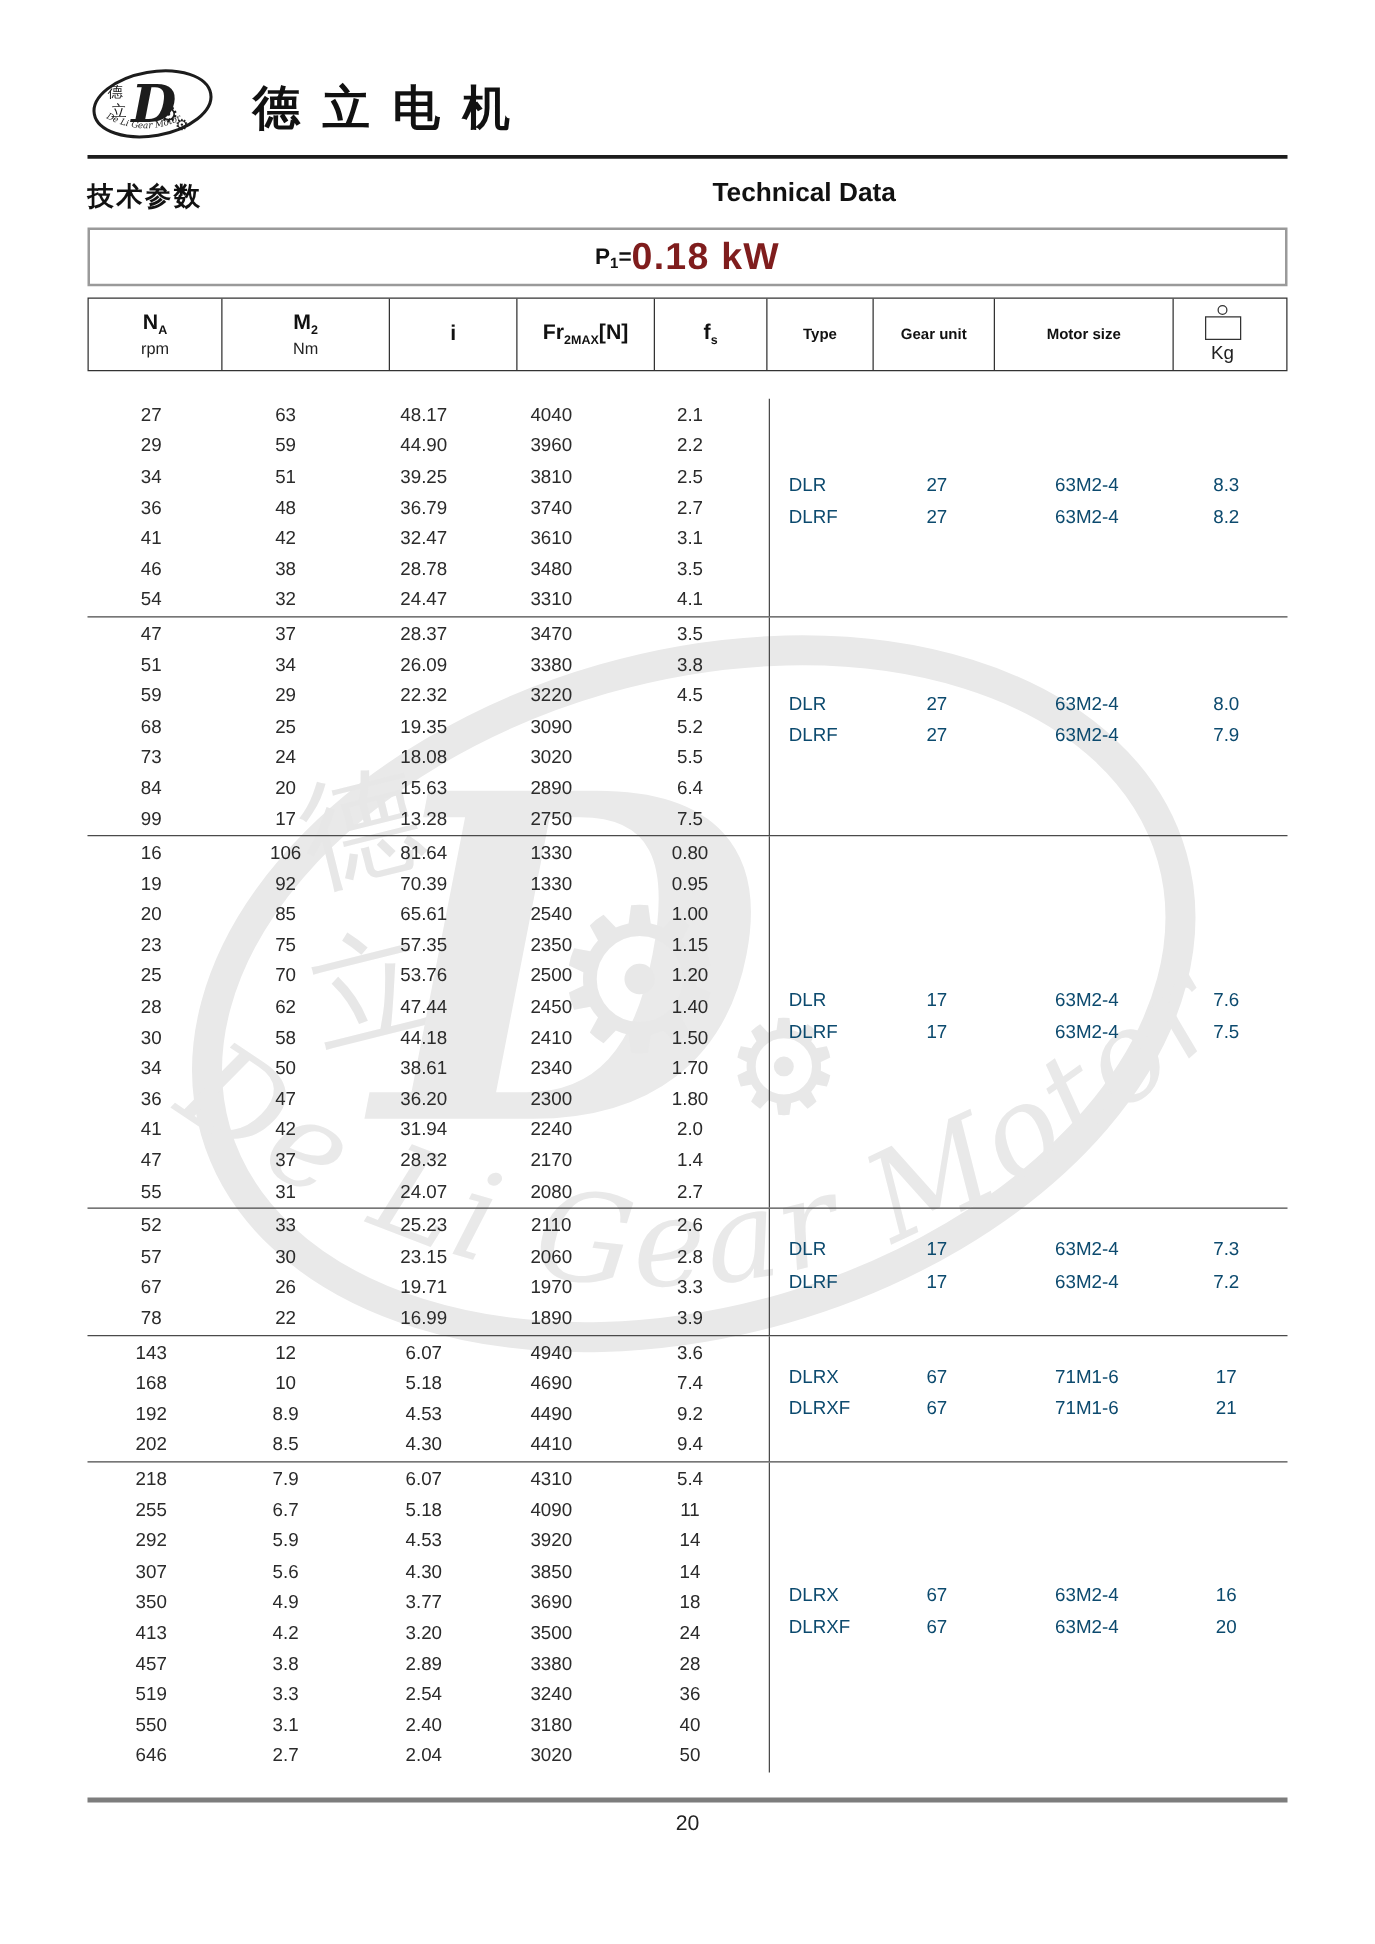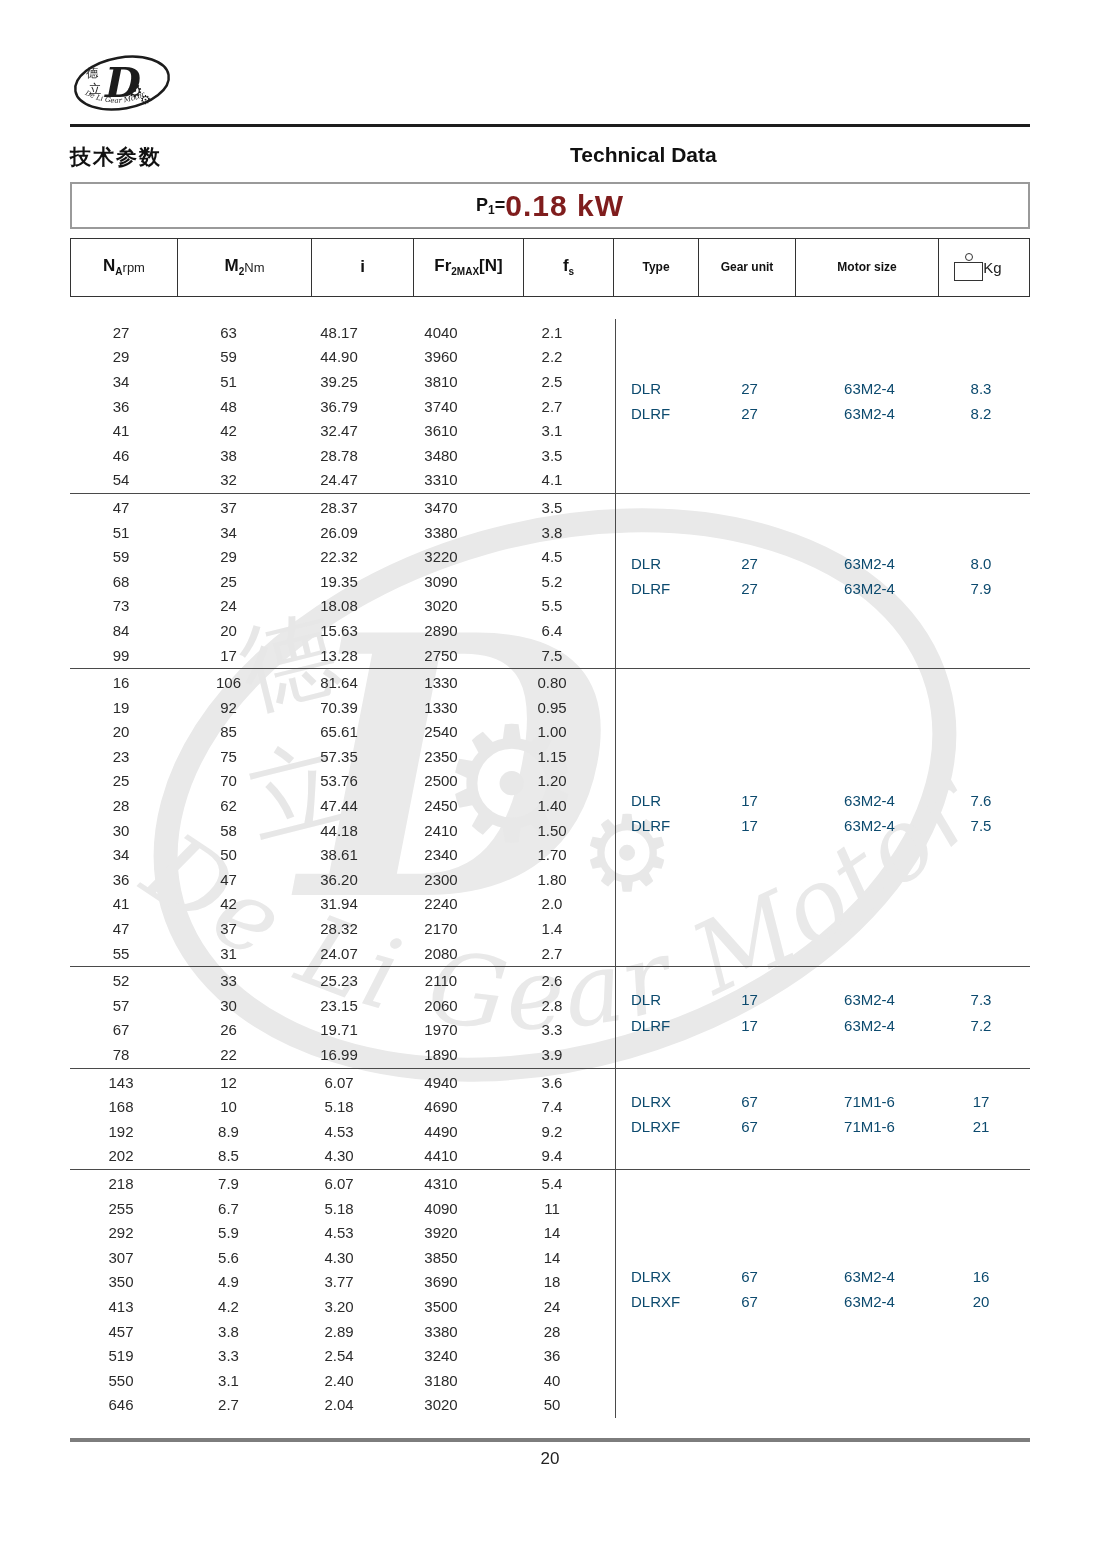--- a/index.html
+++ b/index.html
@@ -37,21 +37,21 @@
   .t-sub{font-size:12px;font-weight:bold;color:#111;position:relative;top:4px;}
   .t-eq{font-size:18px;font-weight:bold;color:#111;}
   .t-val{font-size:30px;font-weight:bold;color:#7f1d1d;letter-spacing:1px;}
   
   .thead{
     margin-top:9px;height:57px;border:1.6px solid #333;
     display:grid;grid-template-columns:106px 134px 102px 110px 90px 85px 97px 143px 79px;
   }
   .th{
     border-left:1.3px solid #333;
-    display:flex;align-items:center;justify-content:center;
+    display:flex;flex-direction:column;align-items:center;justify-content:center;
     line-height:1.1;
   }
   .th:first-child{border-left:none;}
   .th .sym{font-size:17px;font-weight:bold;color:#111;}
   .th .sym sub{font-size:10px;font-weight:bold;}
   .th .sub2{font-size:9.5px;font-weight:bold;}
   .th .unit{font-size:13px;color:#222;margin-top:1px;}
   .th .lbl{font-size:12px;font-weight:bold;color:#111;}
   .kg-icon{display:flex;flex-direction:column;align-items:center;margin-bottom:1px;}
   .kg-ring{width:6px;height:6px;border:1.4px solid #333;border-radius:50%;margin-bottom:1px;}
@@ -110,20 +110,21 @@
         <text x="17" y="26" font-size="13" fill="#1c1c1c" font-family="DejaVu Serif, serif">德</text>
         <text x="20" y="42" font-size="13" fill="#1c1c1c" font-family="DejaVu Serif, serif">立</text>
         <text x="37" y="47" font-size="44" font-style="italic" font-weight="bold" font-family="DejaVu Serif, serif" fill="#1c1c1c">D</text>
         <text x="60" y="47" font-size="19" fill="#1c1c1c">⚙</text>
         <text x="74" y="54" font-size="13" fill="#1c1c1c">⚙</text>
         <path id="logo-arc" d="M 12 42 Q 55 67 98 34" fill="none" stroke="none"></path>
         <text font-size="7.5" font-style="italic" font-family="DejaVu Serif, serif" fill="#1c1c1c">
           <textPath href="#logo-arc" startOffset="4">De Li Gear Motor</textPath>
         </text>
       </svg>
+      <div class="brand-name">德立电机</div>
     </div>
 
     <div class="header-rule"></div>
 
     <div class="subheader">
       <span class="zh">技术参数</span>
       <span class="en">Technical Data</span>
     </div>
 
     <div class="title-box">

